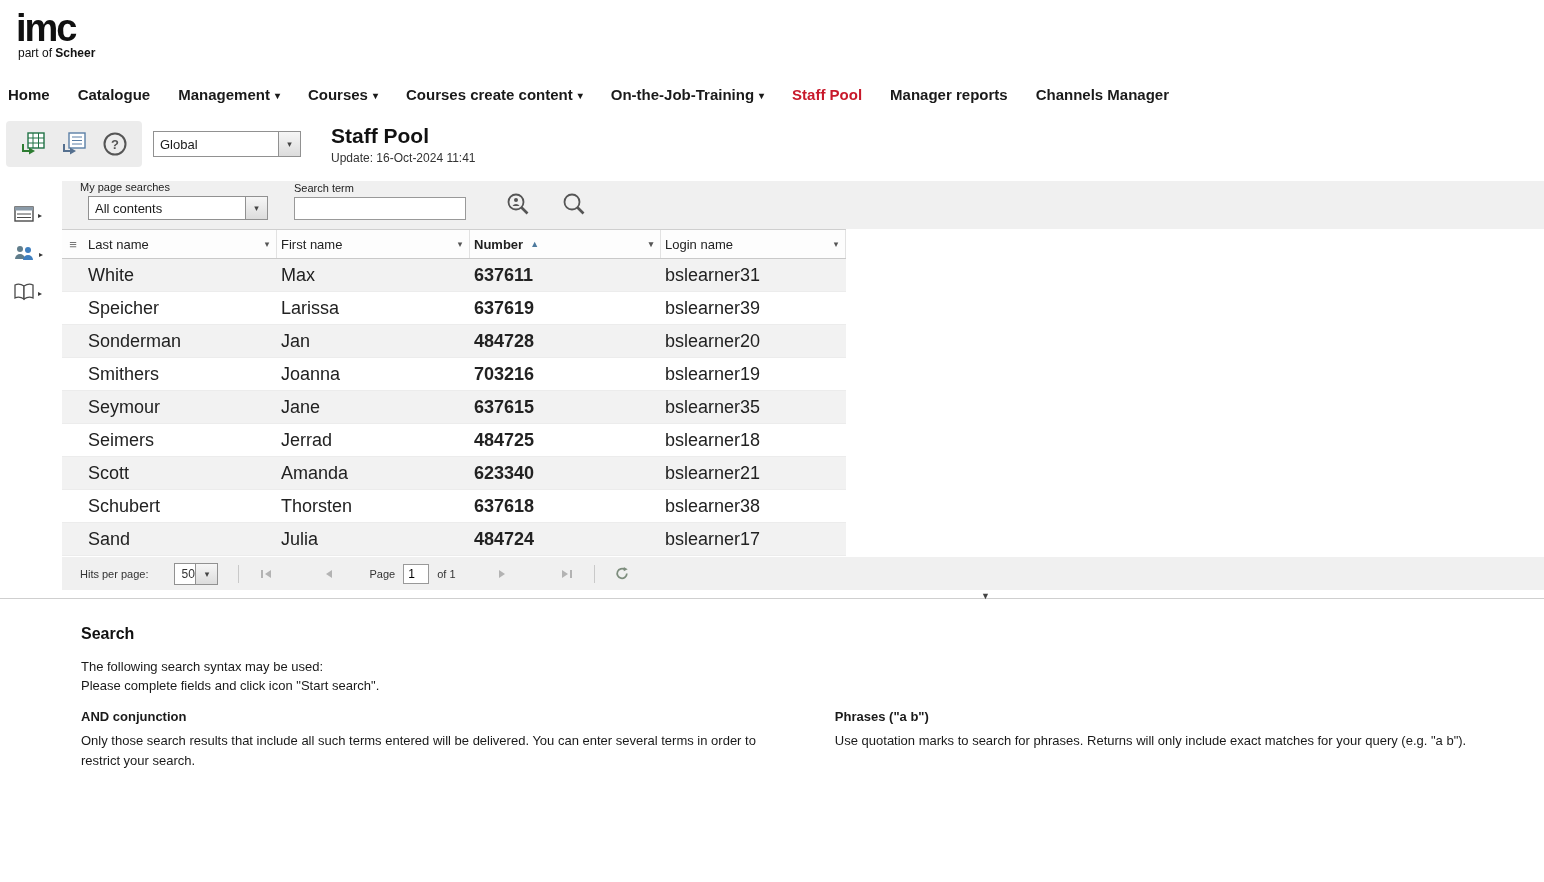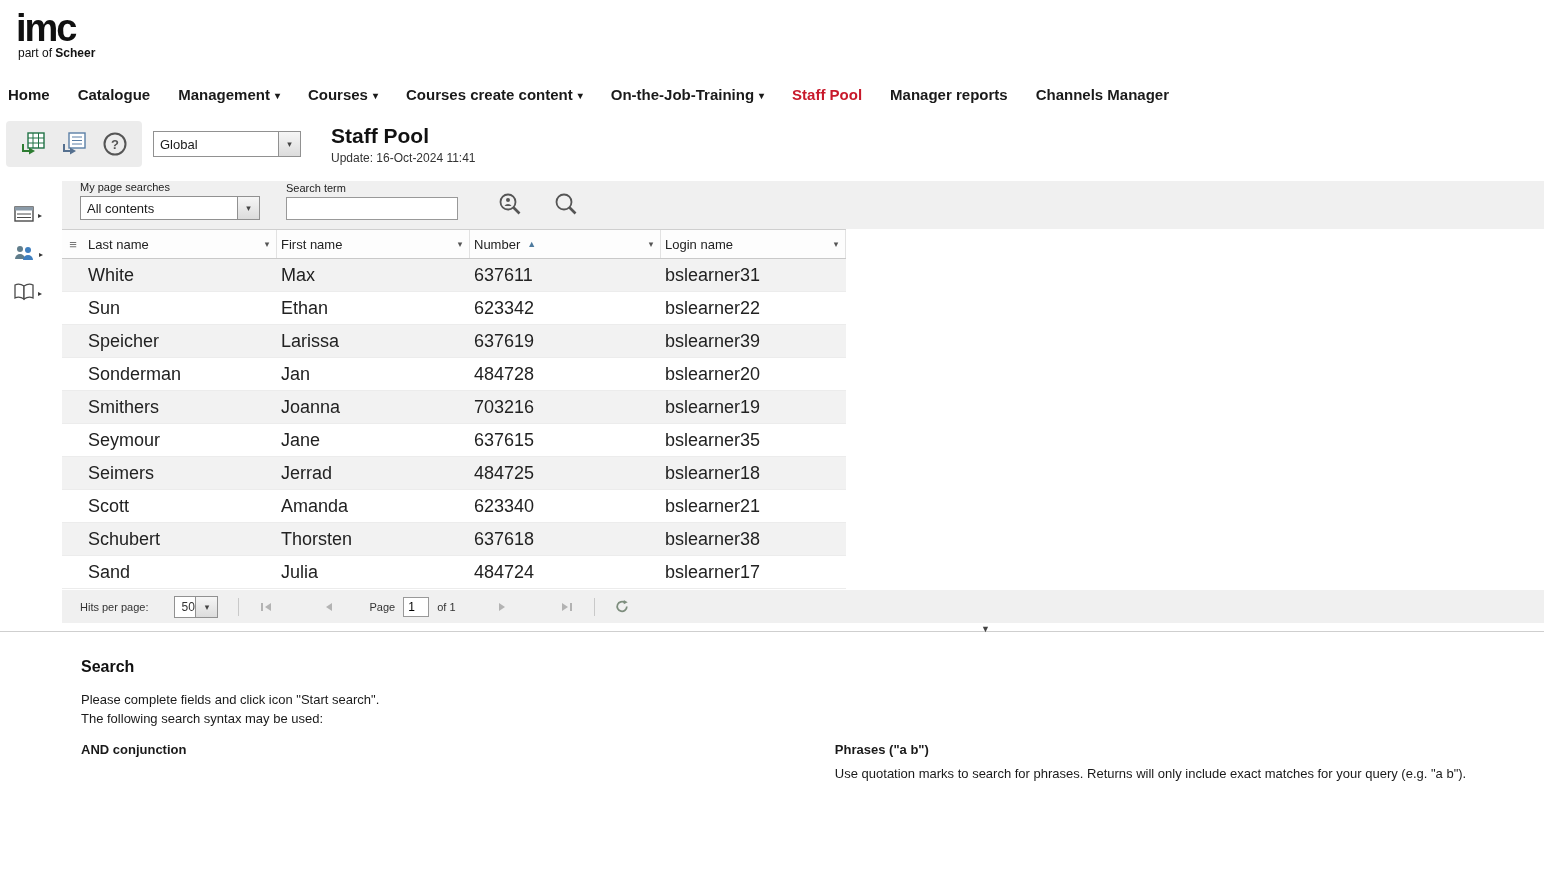--- a/index.html
+++ b/index.html
@@ -18,21 +18,21 @@
   .nav { display:flex; align-items:center; gap:28px; padding-left:8px; margin-top:20px; height:28px; }
   .nav-item { font-size:15px; font-weight:bold; color:#1a1a1a; white-space:nowrap; cursor:pointer; text-decoration:none; }
   .nav-item.active { color:var(--accent,#c8192b); }
   .nav-item .caret { display:none; font-size:10px; margin-left:5px; vertical-align:1px; }
   .nav-item.has-caret .caret { display:inline; }
   
   .toolbar { display:flex; align-items:center; margin-top:9px; height:54px; }
   .icon-group { background:#ececec; border-radius:4px; height:46px; display:flex; align-items:center; gap:15px; padding:0 14px; margin-left:6px; }
   .tool-icon { width:26px; height:26px; display:flex; align-items:center; justify-content:center; cursor:pointer; }
   
-  .select { border:1px solid #919191; background:#fff; height:26px; display:flex; align-items:stretch; cursor:pointer; }
+  .select { border:1px solid #919191; background:#fff; height:26px; display:flex; align-items:stretch; cursor:pointer;margin-left:8px; }
   .select .val { flex:1; display:flex; align-items:center; padding:0 6px; overflow:hidden; white-space:nowrap; }
   .select .btn { width:22px; display:flex; align-items:center; justify-content:center; border-left:1px solid #919191; background:linear-gradient(#f6f6f6,#dcdcdc); font-size:9px; color:#444; }
   .scope-select { width:148px; margin-left:11px; }
   .title-block { margin-left:30px; }
   .page-title { margin:0; font-size:21px; font-weight:bold; color:#111; }
   .update-text { font-size:12px; color:#333; margin-top:3px; }
   
   .search-band { margin-left:62px; margin-top:10px; height:48px; background:var(--band,#f0f0f0); display:flex; align-items:flex-end; gap:26px; padding:4px 0 9px 18px; }
   .fgroup { display:flex; flex-direction:column; }
   .flabel { font-size:11px; color:#222; margin-bottom:3px; }
@@ -44,21 +44,21 @@
   .sidebar { position:absolute; left:0; top:202px; width:55px; display:flex; flex-direction:column; gap:13px; align-items:center; }
   .side-btn { display:flex; align-items:center; gap:3px; cursor:pointer; height:26px; }
   .side-arrow { font-size:8px; color:#333; }
   
   .grid { margin-left:62px; width:784px; }
   .gh { display:flex; align-items:center; height:30px; background:#fdfdfd; border-top:1px solid #cfcfcf; border-bottom:1px solid #c9c9c9; }
   .gh .ctrl { width:22px; display:flex; justify-content:center; color:#777; font-size:13px; cursor:pointer; }
   .hcol { display:flex; align-items:center; height:100%; padding-left:4px; border-right:1px solid #e2e2e2; font-size:13px; color:#222; cursor:pointer; }
   .hcol .sort { font-size:9px; color:#4d7a9e; margin-left:7px; }
   .hcol .filter { margin-left:auto; width:18px; text-align:center; font-size:9px; color:#555; cursor:pointer; }
-  .w1 { width:193px; } .w2 { width:193px; } .w3 { width:191px; } .w4 { width:185px; }
+  .w1 { width:193px; } .w2 { width:193px; } .w3 { width:191px;font-weight:bold; } .w4 { width:185px; }
   .rows .row { display:flex; align-items:center; height:33px; border-bottom:1px solid #ececec; background:#fff; cursor:pointer; }
   .rows .row:nth-child(odd) { background:var(--row_alt,#f2f2f2); }
   .row .c0 { width:22px; }
   .row .c { padding-left:4px; font-size:18px; color:#222; overflow:hidden; white-space:nowrap; }
   
   .pager { margin-left:62px; margin-top:1px; height:33px; width:1482px; background:var(--band,#f0f0f0); display:flex; align-items:center; font-size:11px; color:#333; padding-left:18px; }
   .pager .hits-select { width:44px; height:22px; margin-left:26px; font-size:12px; }
   .sep { width:1px; height:18px; background:#c9c9c9; margin:0 20px; }
   .pbtn { display:flex; align-items:center; justify-content:center; width:14px; height:14px; cursor:pointer; }
   .page-input { width:26px; height:20px; border:1px solid #999; background:#fff; padding:0 4px; font:12px "Liberation Sans",sans-serif; margin:0 8px; }
@@ -257,27 +257,20 @@
     <div class="rows">
 
         <div class="row">
           <span class="c0"></span>
           <span class="c w1">White</span>
           <span class="c w2">Max</span>
           <span class="c w3">637611</span>
           <span class="c w4">bslearner31</span>
         </div>
 
-        <div class="row">
-          <span class="c0"></span>
-          <span class="c w1">Sun</span>
-          <span class="c w2">Ethan</span>
-          <span class="c w3">623342</span>
-          <span class="c w4">bslearner22</span>
-        </div>
 
         <div class="row">
           <span class="c0"></span>
           <span class="c w1">Speicher</span>
           <span class="c w2">Larissa</span>
           <span class="c w3">637619</span>
           <span class="c w4">bslearner39</span>
         </div>
 
         <div class="row">
@@ -381,26 +374,27 @@
   </div>
 
   <div class="splitter">
     <span class="handle">▼</span>
   </div>
 
 
   <div class="details-content">
     <h2 class="search-heading">Search</h2>
     <div class="intro">
+      <div>The following search syntax may be used:</div>
       <div>Please complete fields and click icon "Start search".</div>
-      <div>The following search syntax may be used:</div>
     </div>
     <div class="cols">
       <div class="col-l">
         <div class="sec-h">AND conjunction</div>
+        <div class="sec-t">Only those search results that include all such terms entered will be delivered. You can enter several terms in order to restrict your search.</div>
       </div>
       <div class="col-r">
         <div class="sec-h">Phrases ("a b")</div>
         <div class="sec-t">Use quotation marks to search for phrases. Returns will only include exact matches for your query (e.g. "a b").</div>
       </div>
     </div>
   </div>
 
 </div>
 

